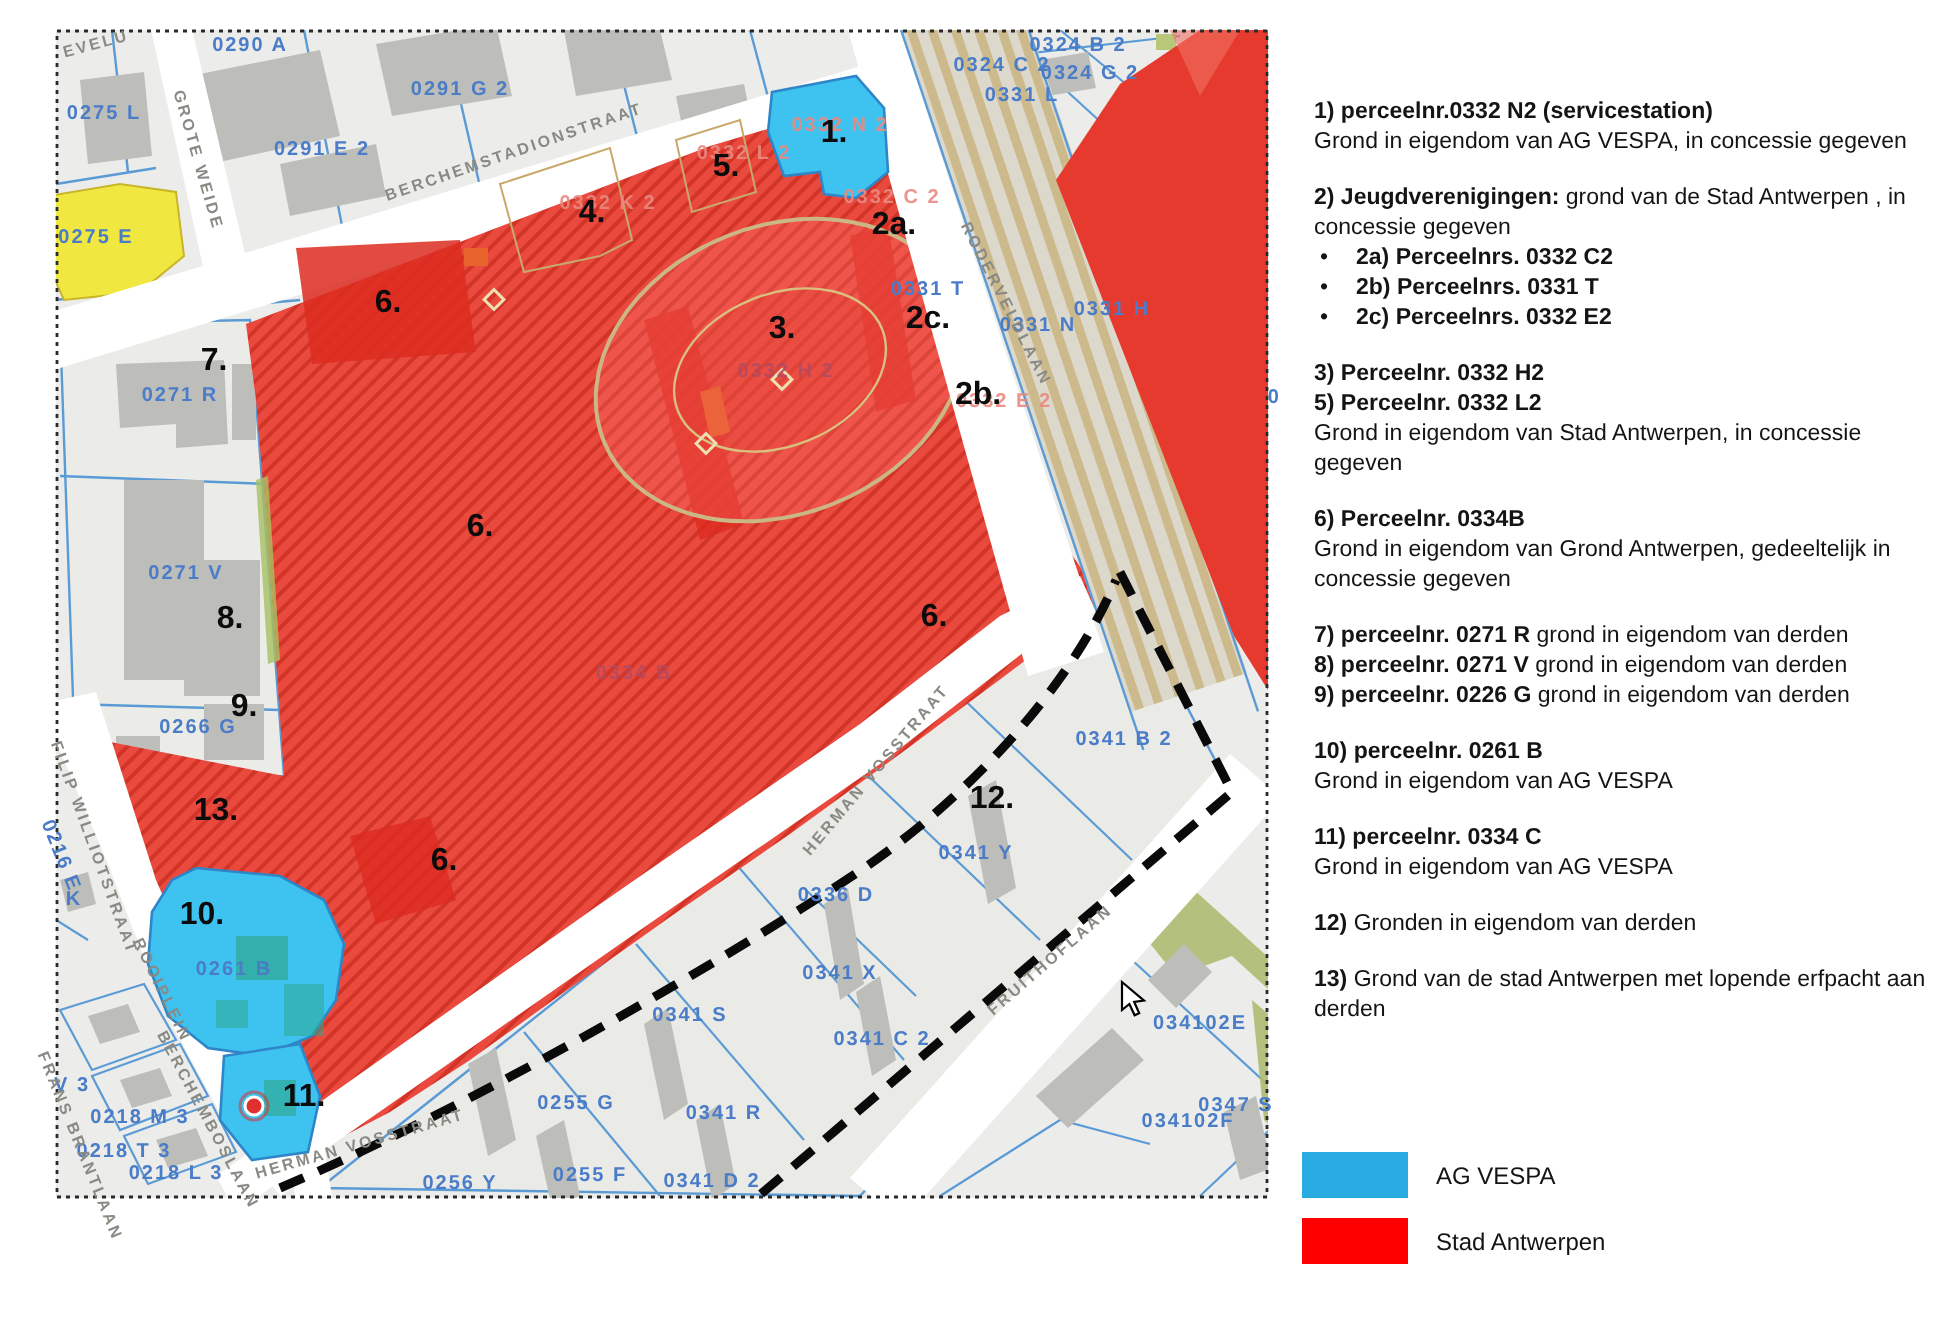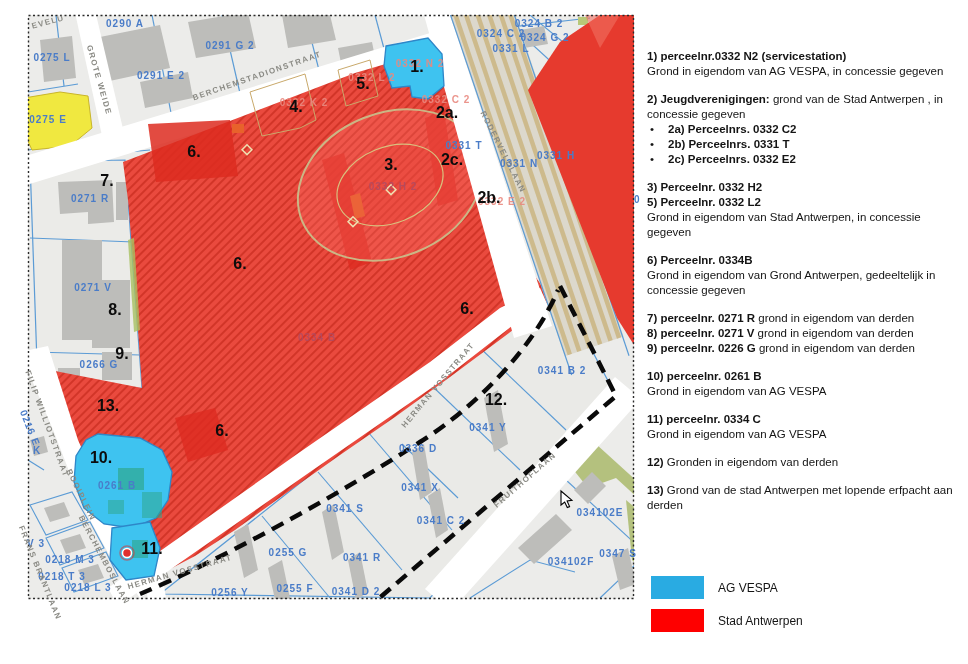--- a/index.html
+++ b/index.html
@@ -12,21 +12,21 @@
   .map-lbl{position:absolute;white-space:nowrap;}
   .lbl-num{font-size:16px;font-weight:bold;color:#0c0c0c;}
   .lbl-parcel{font-size:10px;font-weight:bold;color:#4a7cc8;letter-spacing:1px;}
   .lbl-red{font-size:10px;font-weight:bold;color:#b04a62;letter-spacing:1px;opacity:.85;}
   .lbl-faded{font-size:10px;font-weight:bold;color:#e98a80;letter-spacing:1px;opacity:.9;}
   .lbl-street{font-size:8px;font-weight:bold;color:#8a8a84;letter-spacing:1.4px;}
   
   .legend{position:absolute;left:647px;top:49px;width:318px;font-size:11.5px;
           line-height:15px;color:#141414;}
   .legend-block{margin-bottom:13px;}
-  .legend-line{min-height:15px;}
+  .legend-line{min-height:15px;margin-left:10px;}
   .legend-line.bullet{padding-left:21px;position:relative;}
   .legend-line .dot{position:absolute;left:3px;top:0;}
   .legend b{font-weight:bold;}
   .swatch-row{position:absolute;display:flex;align-items:center;}
   .swatch{width:53px;height:23px;margin-right:14px;}
   .swatch-label{font-size:12px;color:#141414;}
 </style>
 </head>
 <body>
 
@@ -258,21 +258,21 @@
         <div class="map-lbl lbl-parcel" style="left: 418px; top: 448px; transform: translate(-50%, -50%);">0336 D</div>
         <div class="map-lbl lbl-parcel" style="left: 420px; top: 487px; transform: translate(-50%, -50%);">0341 X</div>
         <div class="map-lbl lbl-parcel" style="left: 441px; top: 520px; transform: translate(-50%, -50%);">0341 C 2</div>
         <div class="map-lbl lbl-parcel" style="left: 345px; top: 508px; transform: translate(-50%, -50%);">0341 S</div>
         <div class="map-lbl lbl-parcel" style="left: 362px; top: 557px; transform: translate(-50%, -50%);">0341 R</div>
         <div class="map-lbl lbl-parcel" style="left: 356px; top: 591px; transform: translate(-50%, -50%);">0341 D 2</div>
         <div class="map-lbl lbl-parcel" style="left: 288px; top: 552px; transform: translate(-50%, -50%);">0255 G</div>
         <div class="map-lbl lbl-parcel" style="left: 295px; top: 588px; transform: translate(-50%, -50%);">0255 F</div>
         <div class="map-lbl lbl-parcel" style="left: 230px; top: 592px; transform: translate(-50%, -50%);">0256 Y</div>
         <div class="map-lbl lbl-parcel" style="left: 600px; top: 512px; transform: translate(-50%, -50%);">034102E</div>
-        <div class="map-lbl lbl-parcel" style="left: 547px; top: 561px; transform: translate(-50%, -50%); padding-left: 48px;">034102F</div>
+        <div class="map-lbl lbl-parcel" style="left: 570px; top: 561px; transform: translate(-50%, -50%); padding-left: 48px;">034102F</div>
         <div class="map-lbl lbl-parcel" style="left: 618px; top: 553px; transform: translate(-50%, -50%);">0347 S</div>
         <div class="map-lbl lbl-parcel" style="left: 70px; top: 559px; transform: translate(-50%, -50%);">0218 M 3</div>
         <div class="map-lbl lbl-parcel" style="left: 62px; top: 576px; transform: translate(-50%, -50%);">0218 T 3</div>
         <div class="map-lbl lbl-parcel" style="left: 88px; top: 587px; transform: translate(-50%, -50%);">0218 L 3</div>
         <div class="map-lbl lbl-parcel" style="left: 30px; top: 428px; transform: translate(-50%, -50%) rotate(68deg);">0216 E</div>
         <div class="map-lbl lbl-parcel" style="left: 37px; top: 450px; transform: translate(-50%, -50%);">K</div>
         <div class="map-lbl lbl-parcel" style="left: 36px; top: 543px; transform: translate(-50%, -50%);">V 3</div>
         <div class="map-lbl lbl-parcel" style="left: 624px; top: 199px; transform: translate(-50%, -50%); margin-left: 23px;">0329</div>
         <div class="map-lbl lbl-red" style="left: 393px; top: 186px; transform: translate(-50%, -50%);">0332 H 2</div>
         <div class="map-lbl lbl-red" style="left: 317px; top: 337px; transform: translate(-50%, -50%);">0334 B</div>
@@ -284,21 +284,21 @@
         <div class="map-lbl lbl-street" style="left: 104px; top: 560px; transform: translate(-50%, -50%) rotate(62deg);">BERCHEMBOSLAAN</div>
         <div class="map-lbl lbl-street" style="left: 40px; top: 573px; transform: translate(-50%, -50%) rotate(68deg);">FRANS BRANTLAAN</div>
         <div class="map-lbl lbl-street" style="left: 180px; top: 572px; transform: translate(-50%, -50%) rotate(-16deg);">HERMAN VOSSTRAAT</div>
         <div class="map-lbl lbl-street" style="left: 438px; top: 385px; transform: translate(-50%, -50%) rotate(-50deg);">HERMAN VOSSTRAAT</div>
         <div class="map-lbl lbl-street" style="left: 525px; top: 480px; transform: translate(-50%, -50%) rotate(-41deg);">FRUITHOFLAAN</div>
         <div class="map-lbl lbl-street" style="left: 48px; top: 22px; transform: translate(-50%, -50%) rotate(-15deg);">EVELU</div>
         <div class="map-lbl lbl-num" style="left: 417px; top: 67px; transform: translate(-50%, -50%);">1.</div>
         <div class="map-lbl lbl-num" style="left: 363px; top: 84px; transform: translate(-50%, -50%);">5.</div>
         <div class="map-lbl lbl-num" style="left: 296px; top: 107px; transform: translate(-50%, -50%);">4.</div>
         <div class="map-lbl lbl-num" style="left: 447px; top: 113px; transform: translate(-50%, -50%);">2a.</div>
-        <div class="map-lbl lbl-num" style="left: 452px; top: 160px; transform: translate(-50%, -50%); text-align: center;">2c.</div>
+        <div class="map-lbl lbl-num" style="left: 464px; top: 160px; transform: translate(-50%, -50%); text-align: center;">2c.</div>
         <div class="map-lbl lbl-num" style="left: 391px; top: 165px; transform: translate(-50%, -50%);">3.</div>
         <div class="map-lbl lbl-num" style="left: 489px; top: 198px; transform: translate(-50%, -50%);">2b.</div>
         <div class="map-lbl lbl-num" style="left: 194px; top: 152px; transform: translate(-50%, -50%);">6.</div>
         <div class="map-lbl lbl-num" style="left: 107px; top: 181px; transform: translate(-50%, -50%);">7.</div>
         <div class="map-lbl lbl-num" style="left: 240px; top: 264px; transform: translate(-50%, -50%);">6.</div>
         <div class="map-lbl lbl-num" style="left: 467px; top: 309px; transform: translate(-50%, -50%);">6.</div>
         <div class="map-lbl lbl-num" style="left: 115px; top: 310px; transform: translate(-50%, -50%);">8.</div>
         <div class="map-lbl lbl-num" style="left: 122px; top: 354px; transform: translate(-50%, -50%);">9.</div>
         <div class="map-lbl lbl-num" style="left: 108px; top: 406px; transform: translate(-50%, -50%);">13.</div>
         <div class="map-lbl lbl-num" style="left: 222px; top: 431px; transform: translate(-50%, -50%);">6.</div>

